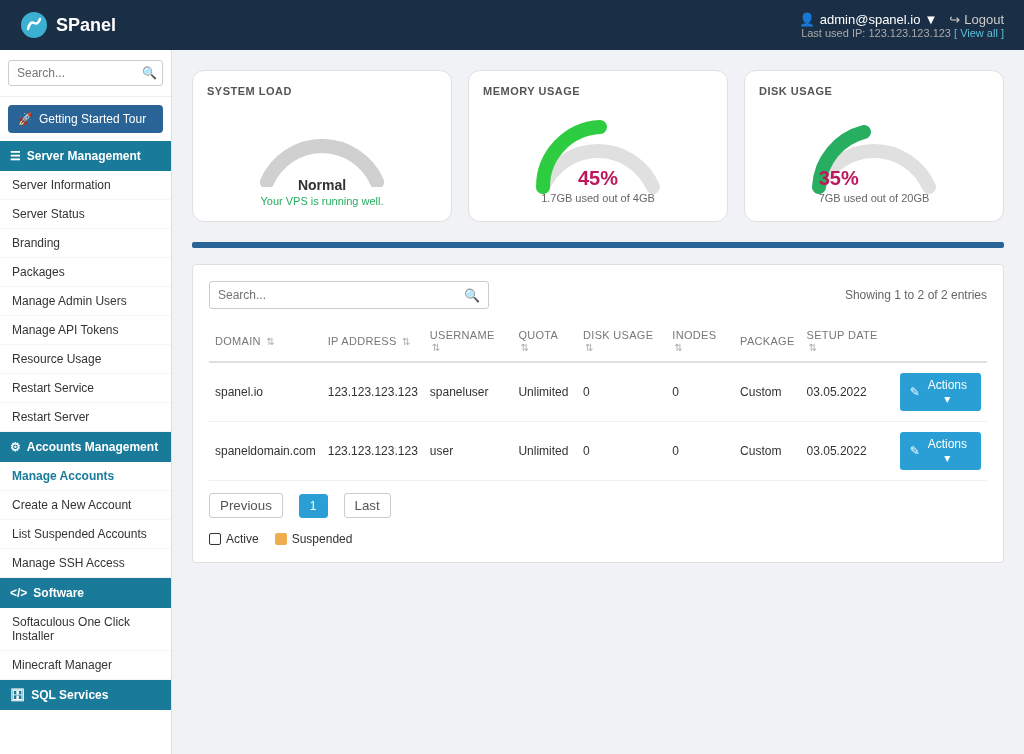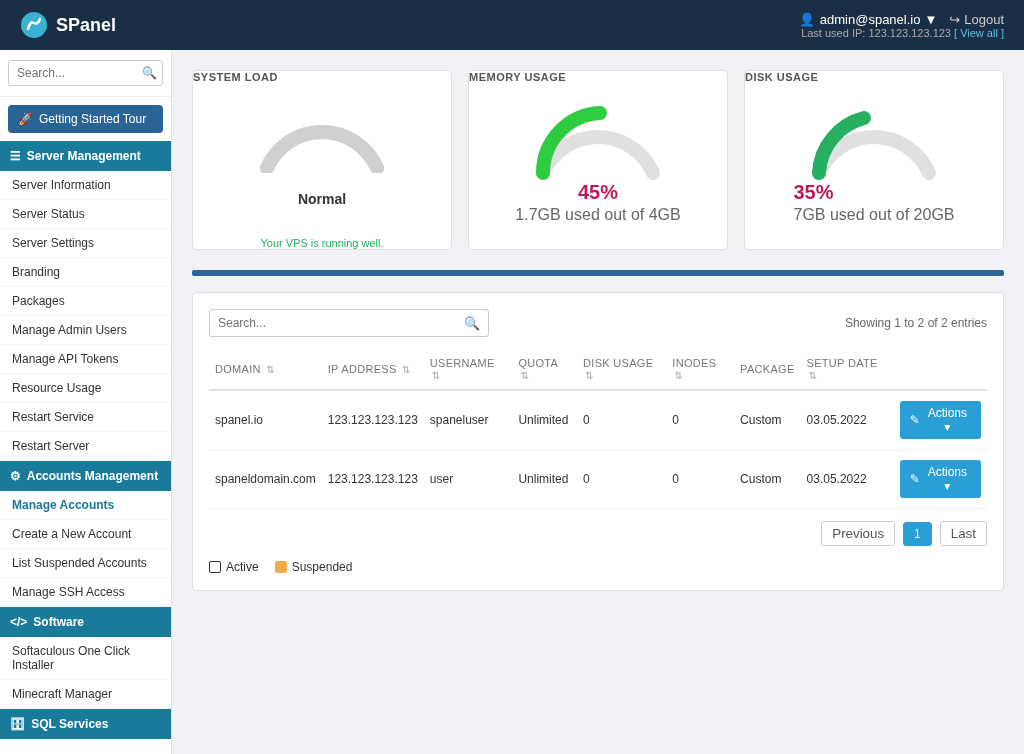--- a/index.html
+++ b/index.html
@@ -154,56 +154,55 @@
 
     
     .cards-row {
       display: flex;
       gap: 16px;
       margin-bottom: 20px;
     }
     .card {
       background: #fff;
       border: 1px solid #e0e0e0;
-      border-radius: 4px;
+      border-radius: 12px;
       flex: 1;
-      padding: 0;
+      padding: 14px;
     }
     .card-title {
       font-size: 11px;
       font-weight: bold;
       color: #555;
       letter-spacing: 0.5px;
       margin-bottom: 10px;
     }
     .gauge-wrap {
       display: flex;
       flex-direction: column;
       align-items: center;
-      gap: 28px;
     }
     .gauge-svg { display: block; }
     .gauge-label {
       font-size: 14px;
       font-weight: bold;
       color: #333;
       margin-top: -10px;
     }
     .gauge-sub {
       font-size: 11px;
       color: #27ae60;
       margin-top: 2px;
     }
     .gauge-percent {
       font-size: 20px;
       font-weight: bold;
       color: #be185d;
     }
     .gauge-detail {
-      font-size: 16px;
+      font-size: 11px;
       color: #666;
       margin-top: 2px;
     }
 
     
     .divider-bar {
       height: 6px;
       background: #2a6496;
       margin-bottom: 16px;
       border-radius: 2px;
@@ -277,23 +276,22 @@
       padding: 5px 10px;
       font-size: 12px;
       cursor: pointer;
       display: flex;
       align-items: center;
       gap: 4px;
     }
 
     .pagination {
       display: flex;
-      justify-content: flex-end;
-      align-items: center;
-      gap: 8px;
+      align-items: center;
+      gap: 16px;
       margin-top: 12px;
       font-size: 12px;
     }
     .page-btn {
       padding: 4px 10px;
       border: 1px solid #ccc;
       border-radius: 3px;
       background: #fff;
       cursor: pointer;
       color: #555;
@@ -368,21 +366,20 @@
       <span>🚀</span>
       <span>Getting Started Tour</span>
     </button>
 
     <div class="sidebar-section">
       <span>☰</span>
       <span>Server Management</span>
     </div>
     <div class="sidebar-item">Server Information</div>
     <div class="sidebar-item">Server Status</div>
-    <div class="sidebar-item">Server Settings</div>
     <div class="sidebar-item">Branding</div>
     <div class="sidebar-item">Packages</div>
     <div class="sidebar-item">Manage Admin Users</div>
     <div class="sidebar-item">Manage API Tokens</div>
     <div class="sidebar-item">Resource Usage</div>
     <div class="sidebar-item">Restart Service</div>
     <div class="sidebar-item">Restart Server</div>
 
     <div class="sidebar-section">
       <span>⚙</span>

